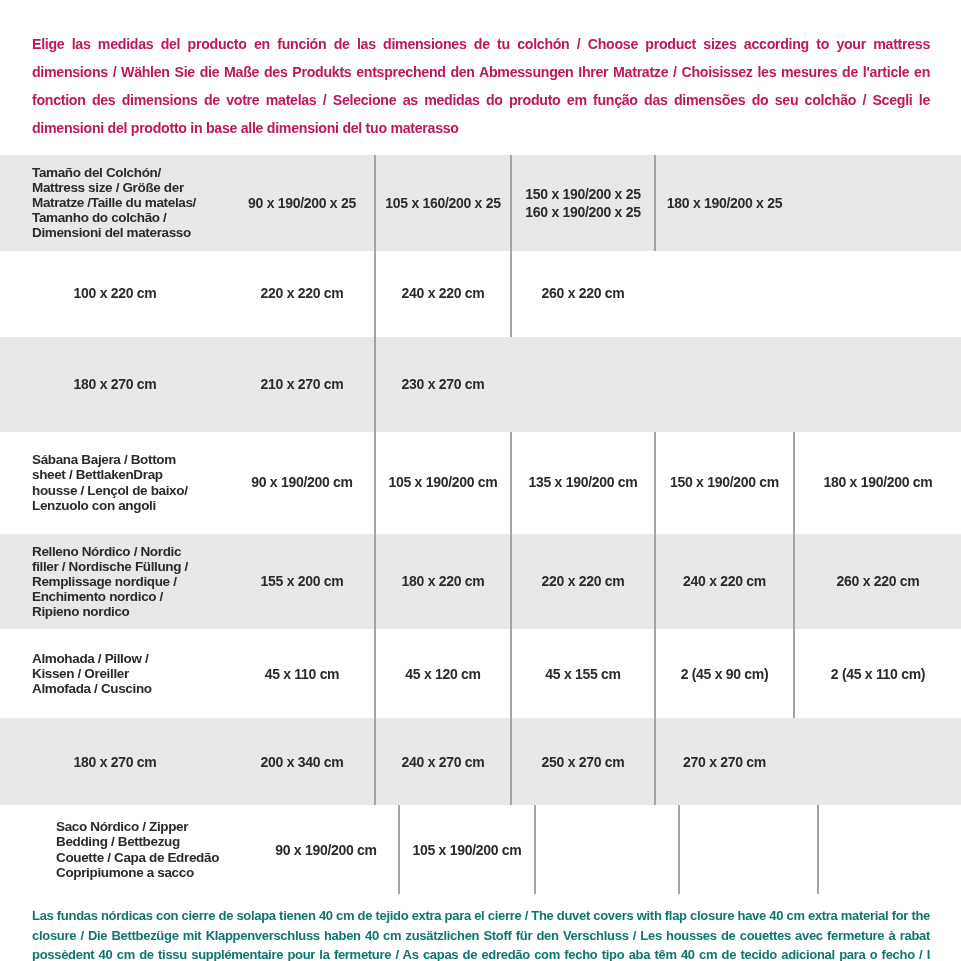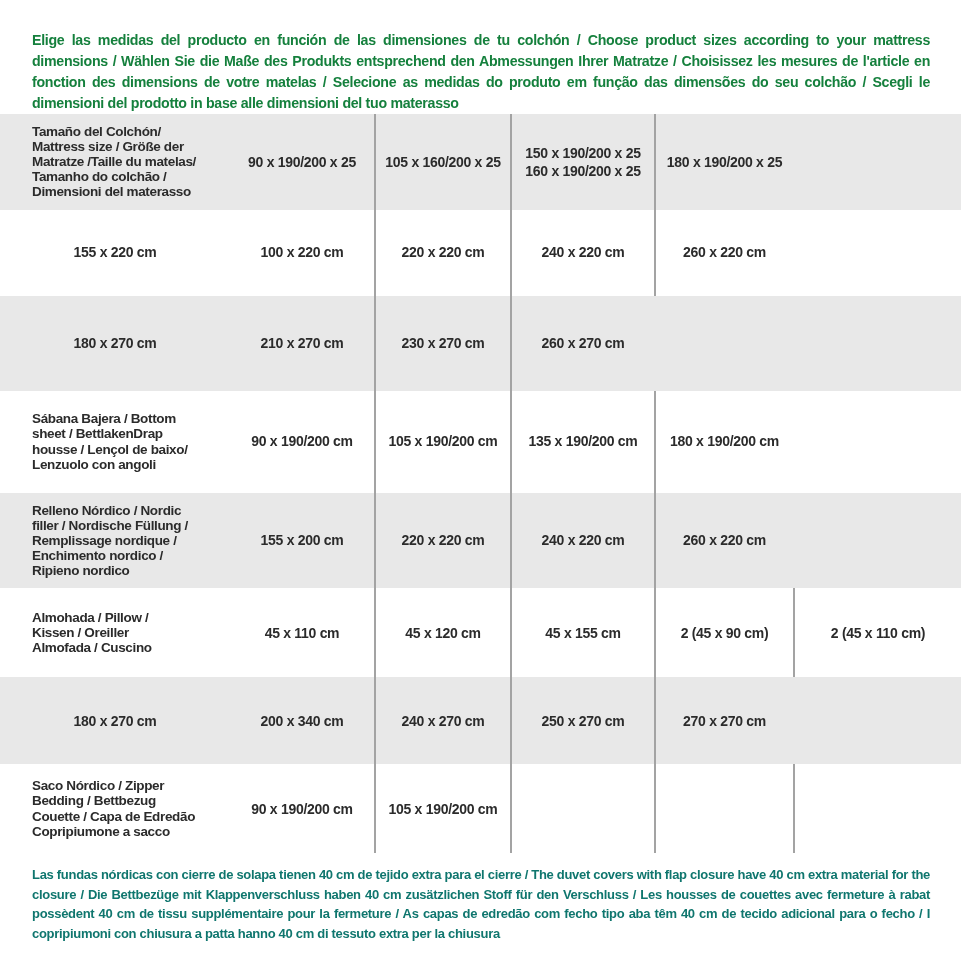--- a/index.html
+++ b/index.html
@@ -14,25 +14,26 @@
     width: 961px;
     height: 961px;
     background: #ffffff;
     overflow: hidden;
   }
   .intro {
     padding: 30px 31px 0 32px;
     font-size: 14.2px;
     font-weight: bold;
     letter-spacing: -0.3px;
-    line-height: 21px;
+    line-height: 28px;
     text-align: justify;
-    color: #15803d;
+    color: #be185d;
   }
   .size-table {
+    margin-top: 13px;
     width: 961px;
   }
   .t-row {
     display: grid;
     grid-template-columns: 230px 144px 136px 144px 139px 1fr;
     width: 100%;
   }
   .t-row.shade { background: #e8e8e8; }
   .t-row .label-cell {
     display: flex;
@@ -66,21 +67,21 @@
     border-left: 2px solid #a3a3a3;
   }
   
   .t-row.hdr   { min-height: 88px; }
   .t-row.r0    { min-height: 86px; }
   .t-row.r1    { min-height: 95px; }
   .t-row.r2    { min-height: 102px; }
   .t-row.r3    { min-height: 95px; }
   .t-row.r4    { min-height: 89px; }
   .t-row.r5    { min-height: 87px; }
-  .t-row.r6    { min-height: 89px; }
+  .t-row.r6    { min-height: 89px; padding-left: 24px; }
   .footnote {
     padding: 12px 31px 0 32px;
     font-size: 13px;
     font-weight: bold;
     letter-spacing: -0.3px;
     line-height: 19.5px;
     text-align: justify;
     color: #0f766e;
   }
 </style>
@@ -102,56 +103,56 @@
 Dimensioni del materasso</span>
       </div>
       <div class="val-cell">90 x 190/200 x 25</div>
       <div class="val-cell">105 x 160/200 x 25</div>
       <div class="val-cell">150 x 190/200 x 25
 160 x 190/200 x 25</div>
       <div class="val-cell">180 x 190/200 x 25</div>
     </div>
 
     <div class="t-row r0">
-      <div class="val-cell">155 x 220 cm</div>
       <div class="val-cell">100 x 220 cm</div>
       <div class="val-cell">220 x 220 cm</div>
       <div class="val-cell">240 x 220 cm</div>
       <div class="val-cell">260 x 220 cm</div>
     </div>
 
     <div class="t-row r1 shade">
       <div class="val-cell">180 x 270 cm</div>
       <div class="val-cell">210 x 270 cm</div>
       <div class="val-cell">230 x 270 cm</div>
-      <div class="val-cell">260 x 270 cm</div>
     </div>
 
     <div class="t-row r2">
       <div class="label-cell">
         <span class="label-text">Sábana Bajera / Bottom
 sheet / BettlakenDrap
 housse / Lençol de baixo/
 Lenzuolo con angoli</span>
       </div>
       <div class="val-cell">90 x 190/200 cm</div>
       <div class="val-cell">105 x 190/200 cm</div>
       <div class="val-cell">135 x 190/200 cm</div>
+      <div class="val-cell">150 x 190/200 cm</div>
       <div class="val-cell">180 x 190/200 cm</div>
     </div>
 
     <div class="t-row r3 shade">
       <div class="label-cell">
         <span class="label-text">Relleno Nórdico / Nordic
 filler / Nordische Füllung /
 Remplissage nordique /
 Enchimento nordico /
 Ripieno nordico</span>
       </div>
       <div class="val-cell">155 x 200 cm</div>
+      <div class="val-cell">180 x 220 cm</div>
       <div class="val-cell">220 x 220 cm</div>
       <div class="val-cell">240 x 220 cm</div>
       <div class="val-cell">260 x 220 cm</div>
     </div>
 
     <div class="t-row r4">
       <div class="label-cell">
         <span class="label-text">Almohada  / Pillow /
 Kissen / Oreiller
 Almofada / Cuscino</span>

